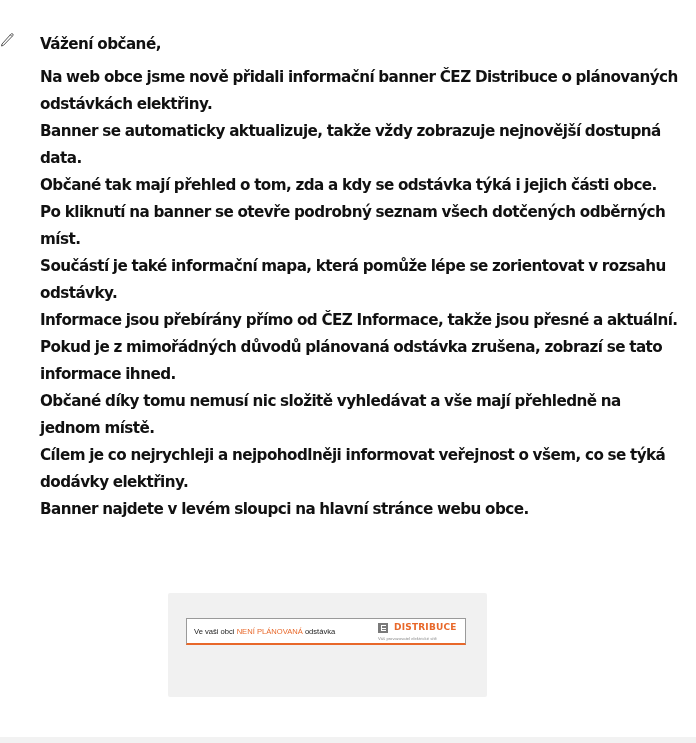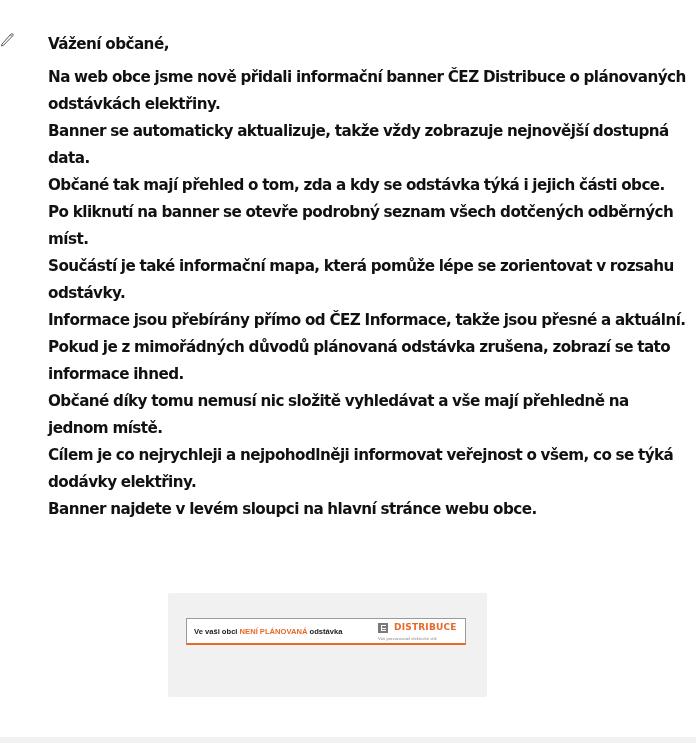--- a/index.html
+++ b/index.html
@@ -16,21 +16,21 @@
     }
     .edit-icon {
       position: absolute;
       left: 0px;
       top: 31px;
       width: 14px;
       height: 16px;
     }
     .letter {
       position: absolute;
-      left: 48px;
+      left: 40px;
       top: 32px;
       width: 640px;
       font-family: "DejaVu Sans", sans-serif;
       font-weight: bold;
       font-size: 15.2px;
       color: #111111;
       letter-spacing: -0.55px;
       word-spacing: -0.5px;
     }
     .greeting {
@@ -60,21 +60,21 @@
       border: 1px solid #9a9a9a;
       border-bottom: 2px solid #e8682a;
       box-sizing: border-box;
       cursor: pointer;
     }
     .banner-left {
       position: absolute;
       left: 7px;
       top: 8px;
       font-family: "Liberation Sans", sans-serif;
-      font-weight: bold;
+      font-weight: normal;
       font-size: 7.6px;
       color: #222222;
       white-space: nowrap;
     }
     .banner-left .hl {
       color: #e8682a;
     }
     .brand {
       position: absolute;
       right: 5px;

